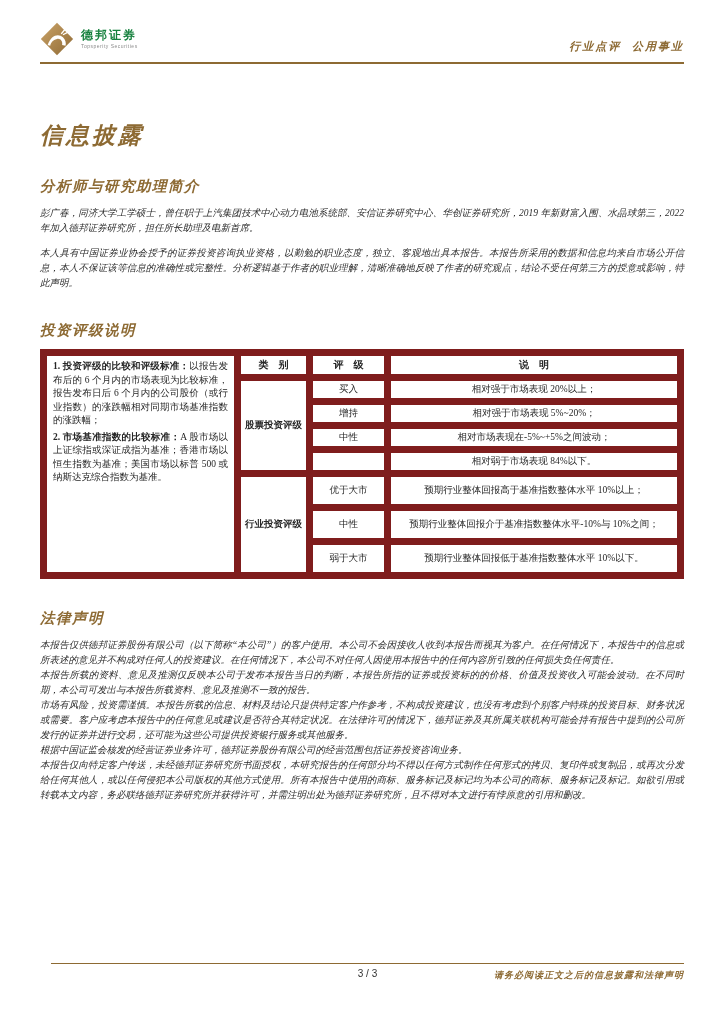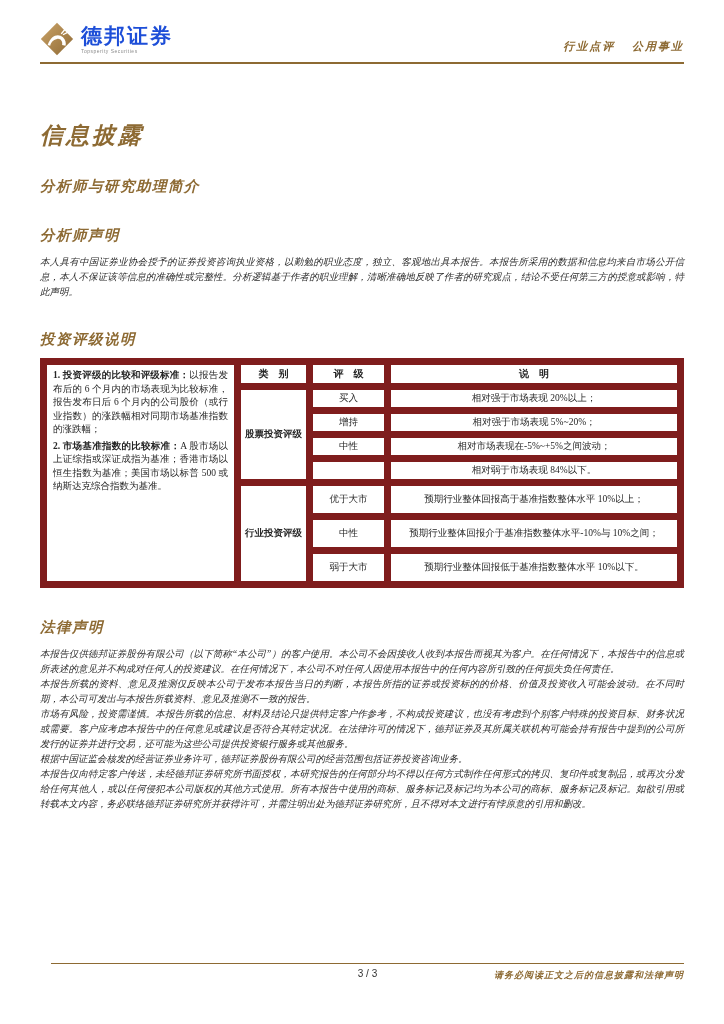--- a/index.html
+++ b/index.html
@@ -13,24 +13,24 @@
     font-family: "Liberation Serif", "DejaVu Serif", serif;
     color: #262626;
     overflow: hidden;
     padding: 14px 40px 0 40px;
   }
   
   .header { display: flex; justify-content: space-between; align-items: flex-end; height: 42px; }
   .brand { display: flex; align-items: center; gap: 7px; }
   .brand-icon { width: 34px; height: 34px; flex: 0 0 auto; }
   .brand-text { display: flex; flex-direction: column; line-height: 1; }
-  .brand-name { font-size: 21px; font-weight: bold; color: #1d4ed8; letter-spacing: 2px; font-family: "Liberation Sans", "DejaVu Sans", sans-serif; }
+  .brand-name { font-size: 12px; font-weight: bold; color: #15803d; letter-spacing: 2px; font-family: "Liberation Sans", "DejaVu Sans", sans-serif; }
   .brand-sub { font-size: 5px; color: #8c8c8c; margin-top: 3px; letter-spacing: 0.5px; font-family: "Liberation Sans", "DejaVu Sans", sans-serif; }
   .header-right { font-size: 11px; color: #8d6a33; font-weight: bold; font-style: italic; letter-spacing: 2px; padding-bottom: 2px; }
-  .header-right span + span { margin-left: 12px; }
+  .header-right span + span { margin-left: 6px; }
   .rule { height: 2px; background: #8d6a33; margin-top: 6px; }
   .rule.thin { height: 1px; }
   
   .doc-title { margin-top: 56px; font-size: 23px; font-weight: bold; font-style: italic; color: #8d6a33; letter-spacing: 3px; }
   .sec-heading { font-size: 14.5px; font-weight: bold; font-style: italic; color: #8d6a33; letter-spacing: 1.5px; }
   .mt-intro   { margin-top: 26px; }
   .mt-sec     { margin-top: 30px; }
   
   .body-text {
     margin-top: 10px;
@@ -84,22 +84,24 @@
     <div class="header-right">
       <span>行业点评</span>
       <span>公用事业</span>
     </div>
   </div>
   <div class="rule"></div>
 
   <div class="doc-title">信息披露</div>
 
   <div class="sec-heading mt-intro">分析师与研究助理简介</div>
+  <div class="body-text">
+    <p>彭广春，同济大学工学硕士，曾任职于上汽集团技术中心动力电池系统部、安信证券研究中心、华创证券研究所，2019 年新财富入围、水晶球第三，2022 年加入德邦证券研究所，担任所长助理及电新首席。</p>
+  </div>
 
-  <div class="sec-heading mt-sec">分析师声明</div>
   <div class="body-text">
     <p>本人具有中国证券业协会授予的证券投资咨询执业资格，以勤勉的职业态度，独立、客观地出具本报告。本报告所采用的数据和信息均来自市场公开信息，本人不保证该等信息的准确性或完整性。分析逻辑基于作者的职业理解，清晰准确地反映了作者的研究观点，结论不受任何第三方的授意或影响，特此声明。</p>
   </div>
 
   <div class="sec-heading mt-sec">投资评级说明</div>
 
   <table class="rating">
     <colgroup>
       <col style="width:194px">
         <col style="width:72px">

